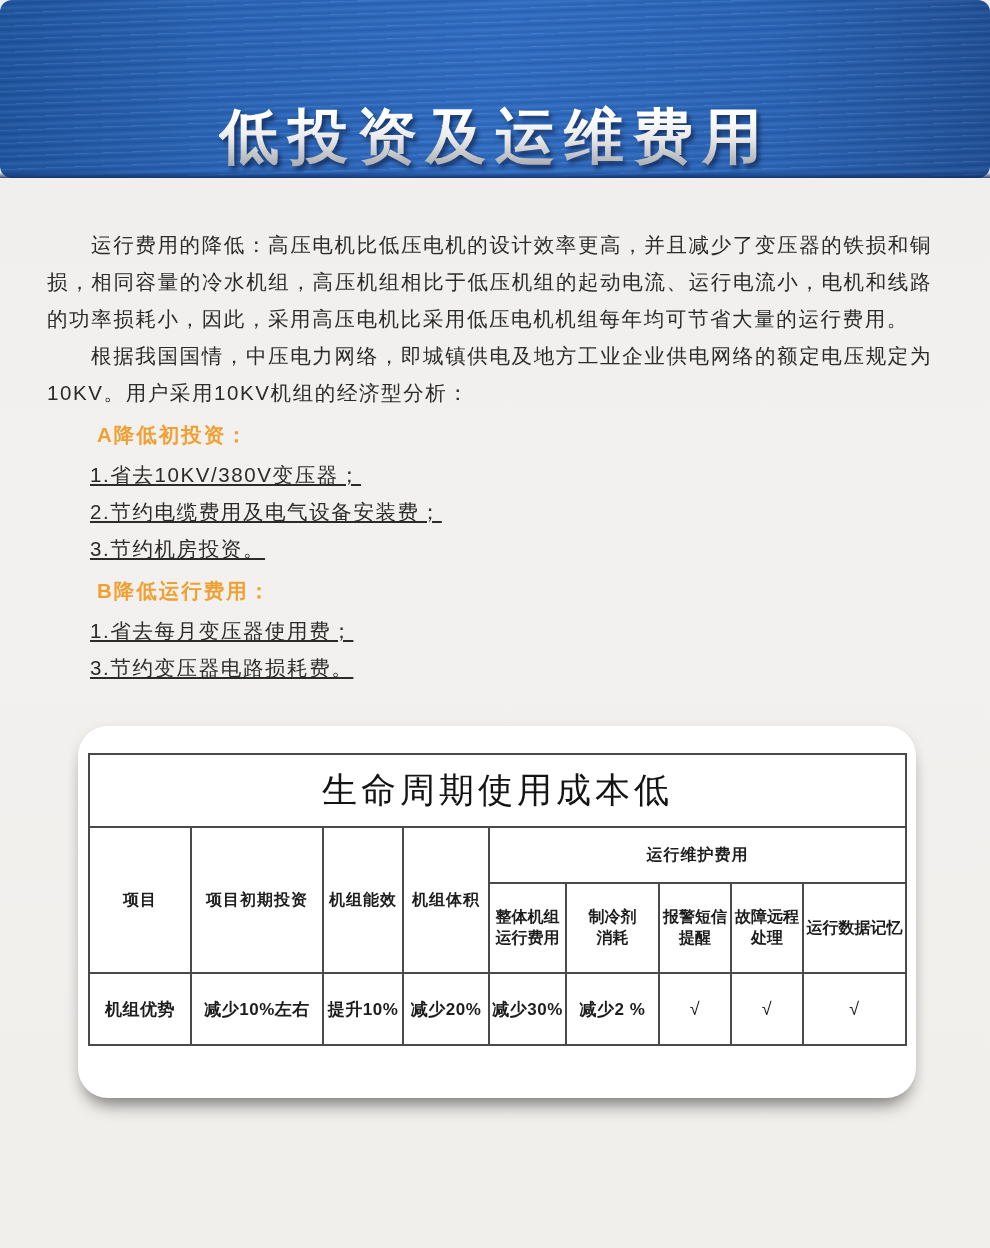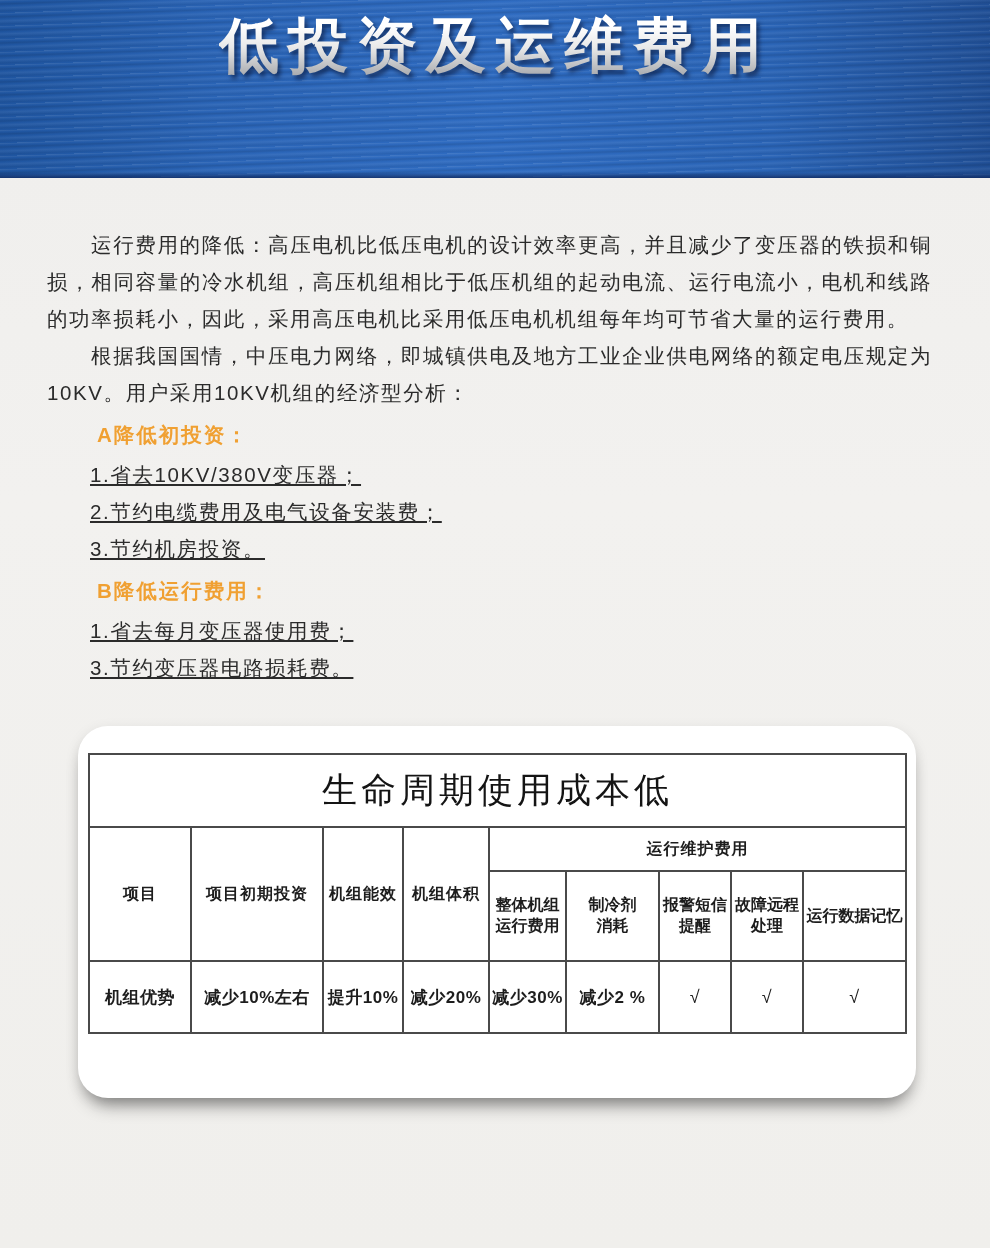--- a/index.html
+++ b/index.html
@@ -21,22 +21,23 @@
     height: 178px;
     background-color: #2a62b4;
     background-image:
       repeating-linear-gradient(178deg,
         rgba(255,255,255,0.10) 0px, rgba(255,255,255,0.00) 2px,
         rgba(0,0,0,0.10) 4px, rgba(255,255,255,0.00) 6px,
         rgba(255,255,255,0.06) 8px, rgba(0,0,0,0.06) 11px,
         rgba(255,255,255,0.00) 13px),
       linear-gradient(90deg, #1f55a0 0%, #2a64b6 22%, #2f6cc2 50%, #2a64b6 78%, #204f96 100%);
     display: flex;
-    align-items: flex-start;
+    align-items: flex-end;
     justify-content: center;
+    border-radius: 12px;
   }
   .banner::after {
     content: "";
     position: absolute;
     left: 0; right: 0; bottom: 0;
     height: 6px;
     background: linear-gradient(180deg, rgba(20,50,110,0.0), rgba(16,44,100,0.85));
   }
   .banner-title {
     font-size: 60px;
@@ -97,21 +98,21 @@
     padding: 0 2px;
   }
   td.t-title {
     height: 73px;
     font-family: "Liberation Serif", "DejaVu Serif", serif;
     font-weight: 400;
     font-size: 35px;
     letter-spacing: 4px;
     color: #141414;
   }
-  tr.band th { height: 44px; font-size: 16px; font-weight: bold; letter-spacing: 1px; }
+  tr.band th { height: 56px; font-size: 16px; font-weight: bold; letter-spacing: 1px; }
   th.rspan { font-size: 17px; font-weight: bold; letter-spacing: 0.5px; }
   tr.subs th {
     height: 90px;
     font-size: 16px;
     font-weight: bold;
     line-height: 1.3;
     white-space: pre-line;
     letter-spacing: 0;
   }
   tr.vals td { height: 72px; font-size: 17px; font-weight: bold; letter-spacing: 0.5px; }

